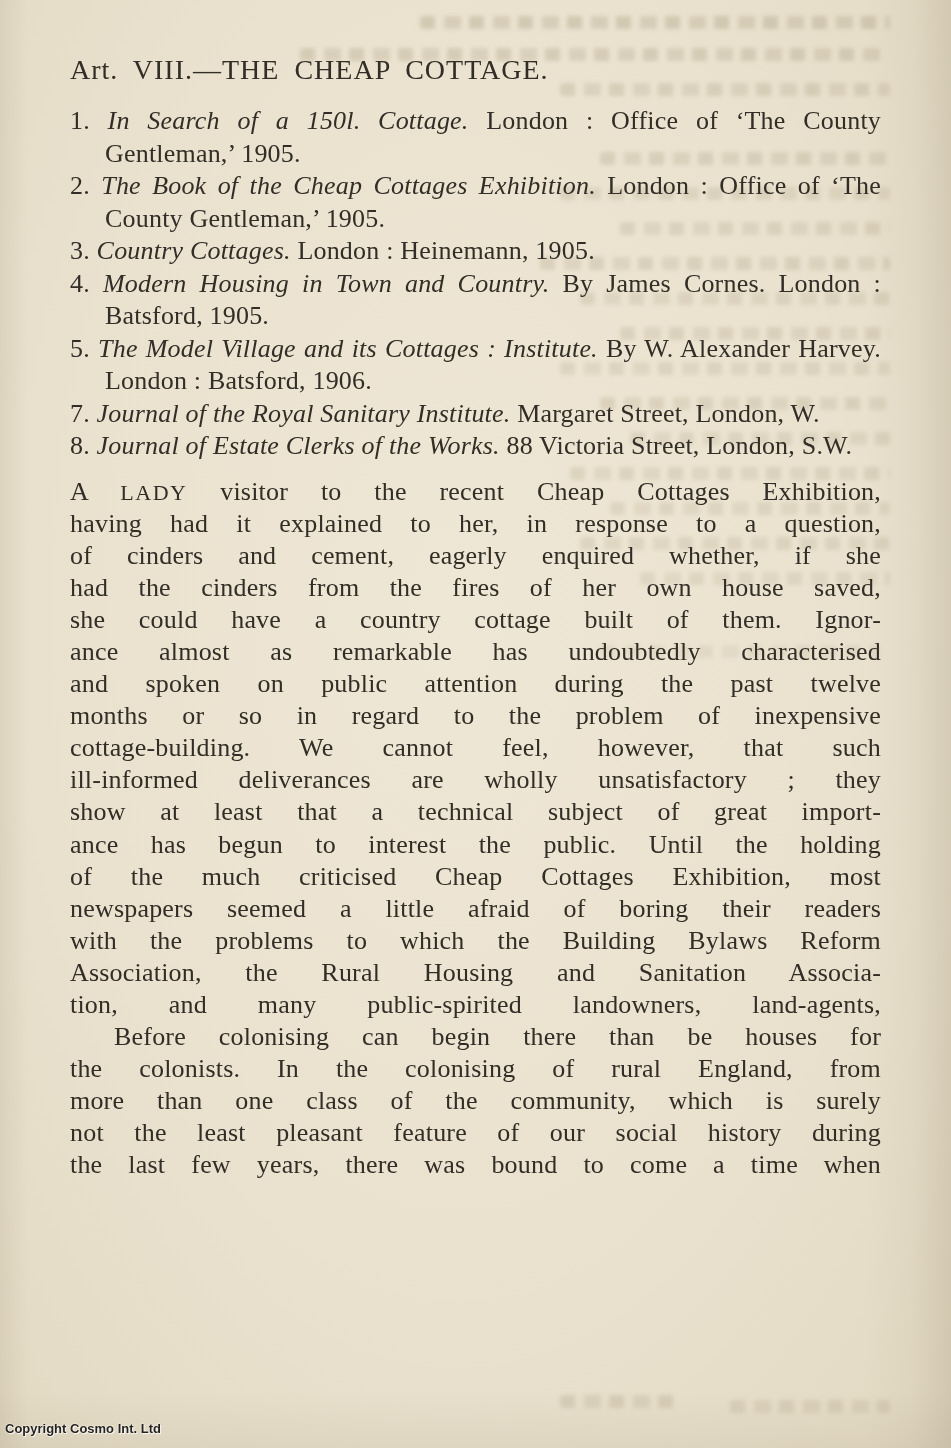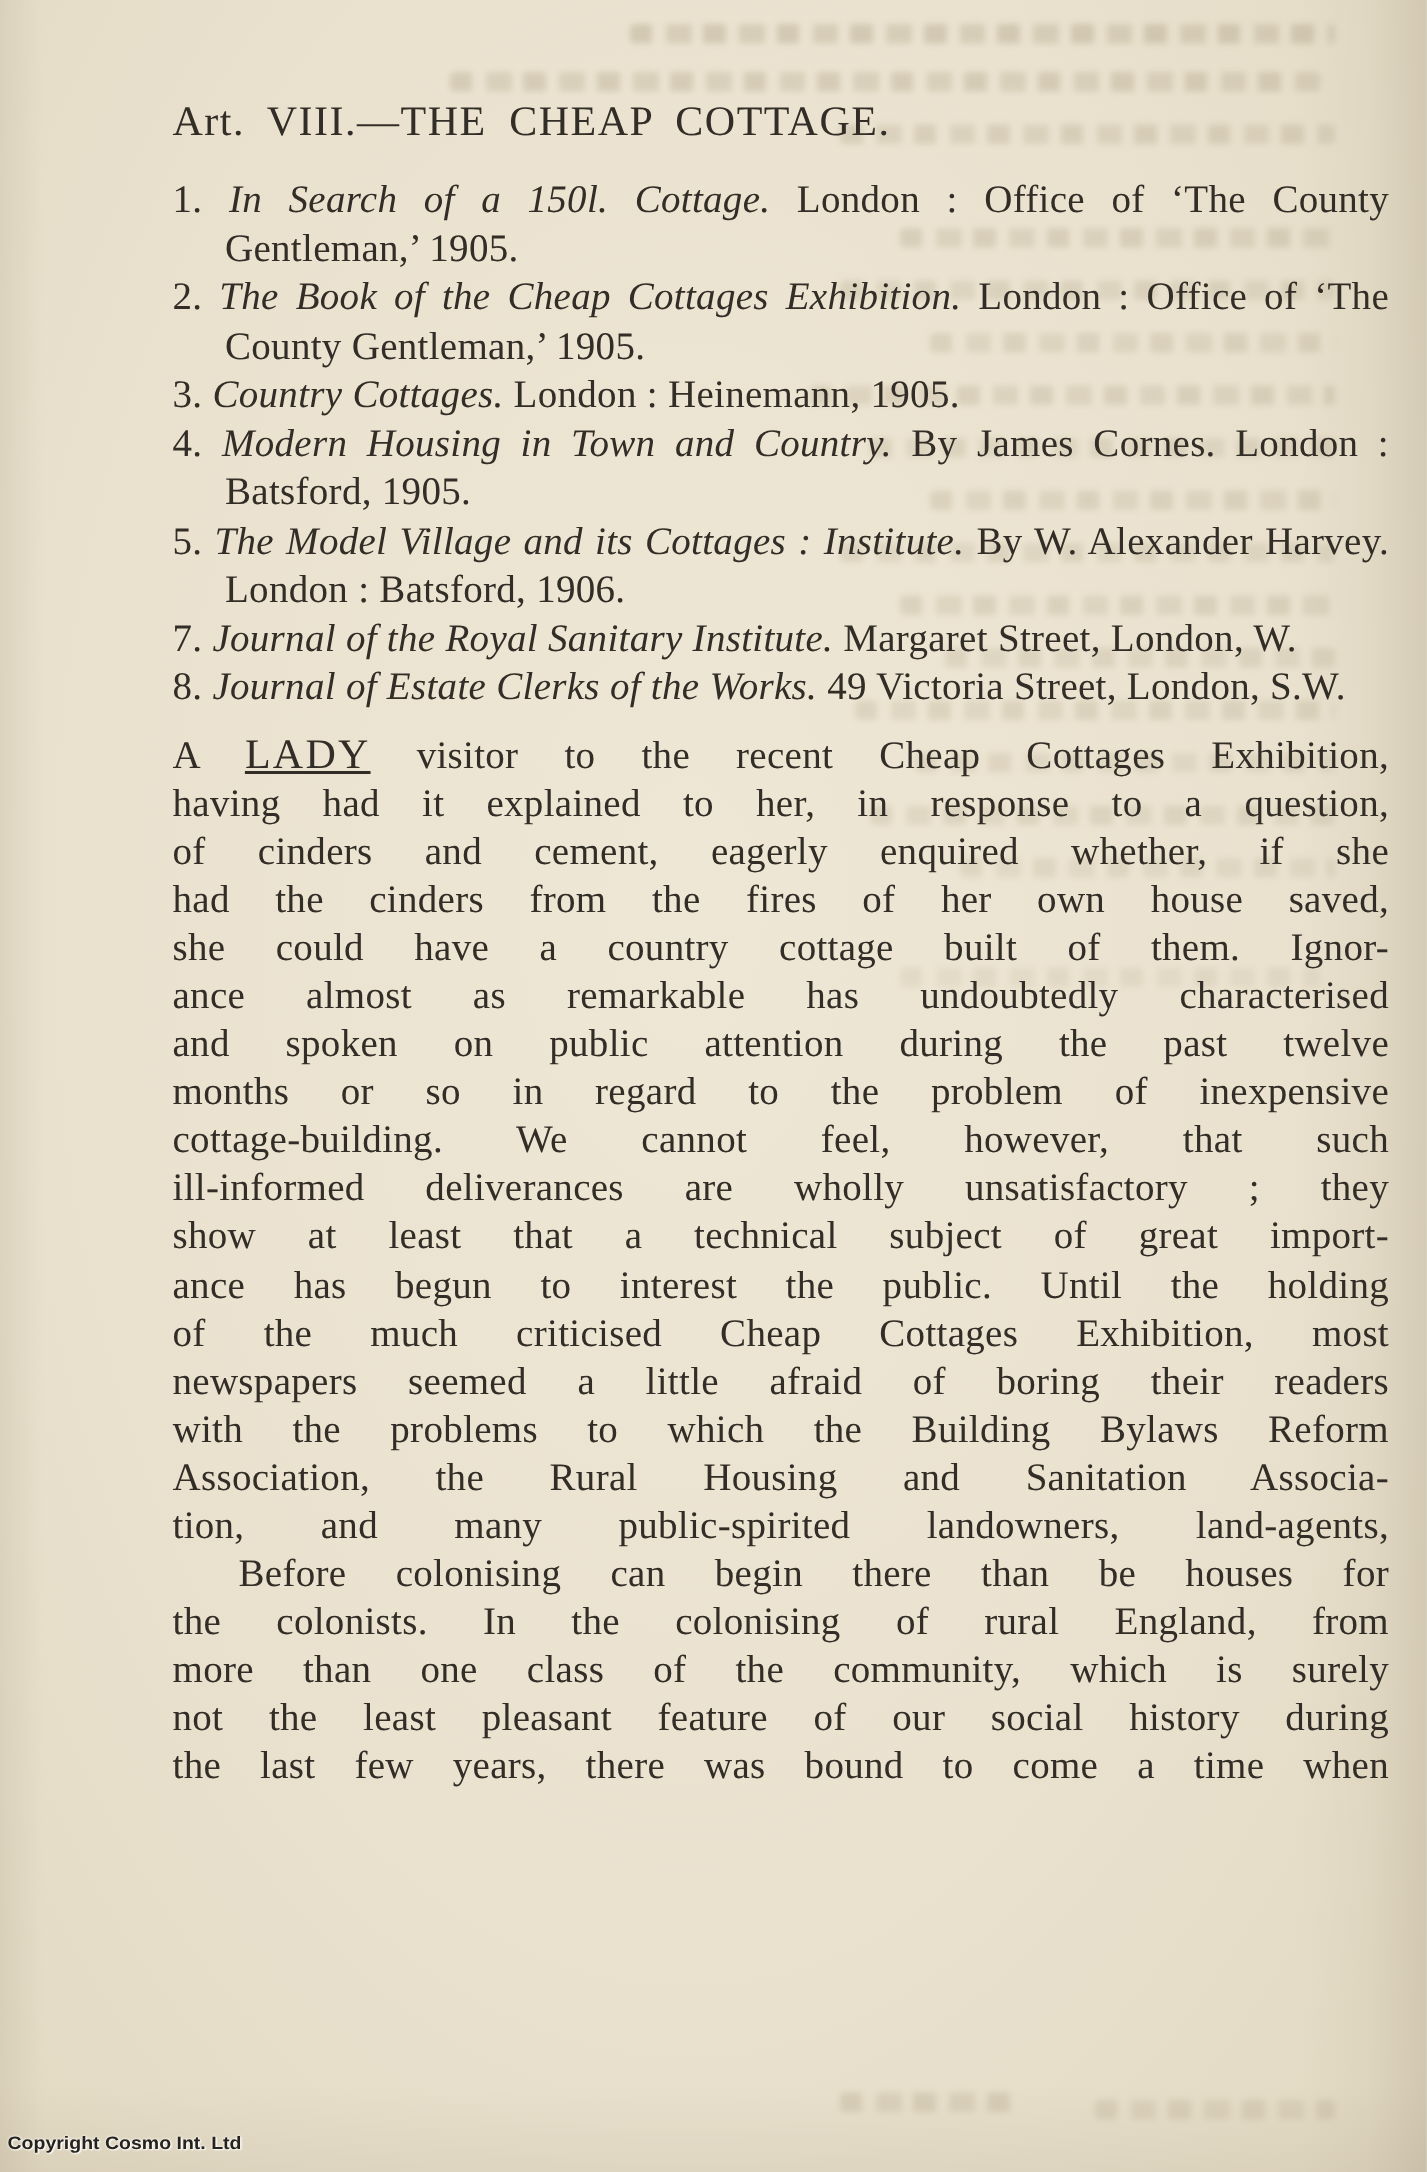--- a/index.html
+++ b/index.html
@@ -26,23 +26,22 @@
     border-radius: 3px;
     filter: blur(2px);
     background: repeating-linear-gradient(90deg,
       rgba(150,134,104,0.55) 0px, rgba(150,134,104,0.55) 15px,
       rgba(150,134,104,0.0) 15px, rgba(150,134,104,0.0) 24px,
       rgba(150,134,104,0.45) 24px, rgba(150,134,104,0.45) 41px,
       rgba(150,134,104,0.0) 41px, rgba(150,134,104,0.0) 49px);
   }
   .content {
     position: absolute;
-    left: 70px; top: 12px;
+    left: 70px; top: 0;
     width: 811px;
-    margin-left: 45px;
   }
   .art-title {
     margin: 54px 0 0 0;
     font-size: 28px;
     font-weight: normal;
     letter-spacing: 1px;
     word-spacing: 7px;
     white-space: nowrap;
   }
   .refs { margin-top: 19px; }
@@ -61,21 +60,21 @@
     line-height: 32.1px;
     height: 32.1px;
     letter-spacing: 0.2px;
     text-align: justify;
     text-align-last: justify;
     overflow: hidden;
     white-space: nowrap;
   }
   .para2 { margin-top: 0; }
   .para2 .tline:first-child { padding-left: 44px; box-sizing: border-box; }
-  .sc { font-size: 28px; letter-spacing: 1.5px; text-decoration: underline; }
+  .sc { font-size: 22px; letter-spacing: 1.5px; }
   .watermark {
     position: absolute;
     left: 5px; top: 1421px;
     font-family: "Liberation Sans", sans-serif;
     font-size: 13px;
     font-weight: bold;
     color: #26231e;
     text-shadow: 0 0 2px rgba(255,255,255,0.95), 0 0 1px rgba(255,255,255,0.9), 1px 1px 1px rgba(255,255,255,0.8);
     transform: scaleY(0.92);
   }
@@ -111,21 +110,21 @@
 
     <h1 class="art-title">Art. VIII.—THE CHEAP COTTAGE.</h1>
 
     <div class="refs">
       <div class="ref"><span>1.</span> <span class="ttl">In Search of a 150l. Cottage.</span> <span>London : Office of ‘The County Gentleman,’ 1905.</span></div>
       <div class="ref"><span>2.</span> <span class="ttl">The Book of the Cheap Cottages Exhibition.</span> <span>London : Office of ‘The County Gentleman,’ 1905.</span></div>
       <div class="ref"><span>3.</span> <span class="ttl">Country Cottages.</span> <span>London : Heinemann, 1905.</span></div>
       <div class="ref"><span>4.</span> <span class="ttl">Modern Housing in Town and Country.</span> <span>By James Cornes.  London : Batsford, 1905.</span></div>
       <div class="ref"><span>5.</span> <span class="ttl">The Model Village and its Cottages : Institute.</span> <span>By W. Alexander Harvey.  London : Batsford, 1906.</span></div>
       <div class="ref"><span>7.</span> <span class="ttl">Journal of the Royal Sanitary Institute.</span> <span>Margaret Street, London, W.</span></div>
-      <div class="ref"><span>8.</span> <span class="ttl">Journal of Estate Clerks of the Works.</span> <span>49 Victoria Street, London, S.W.</span></div>
+      <div class="ref"><span>8.</span> <span class="ttl">Journal of Estate Clerks of the Works.</span> <span>88 Victoria Street, London, S.W.</span></div>
     </div>
 
     <div class="para para1">
       <div class="tline"><span>A</span> <span class="sc">LADY</span> <span>visitor to the recent Cheap Cottages Exhibition,</span></div>
       <div>
           <div class="tline">having had it explained to her, in response to a question,</div>
           <div class="tline">of cinders and cement, eagerly enquired whether, if she</div>
           <div class="tline">had the cinders from the fires of her own house saved,</div>
           <div class="tline">she could have a country cottage built of them.  Ignor-</div>
           <div class="tline">ance almost as remarkable has undoubtedly characterised</div>

